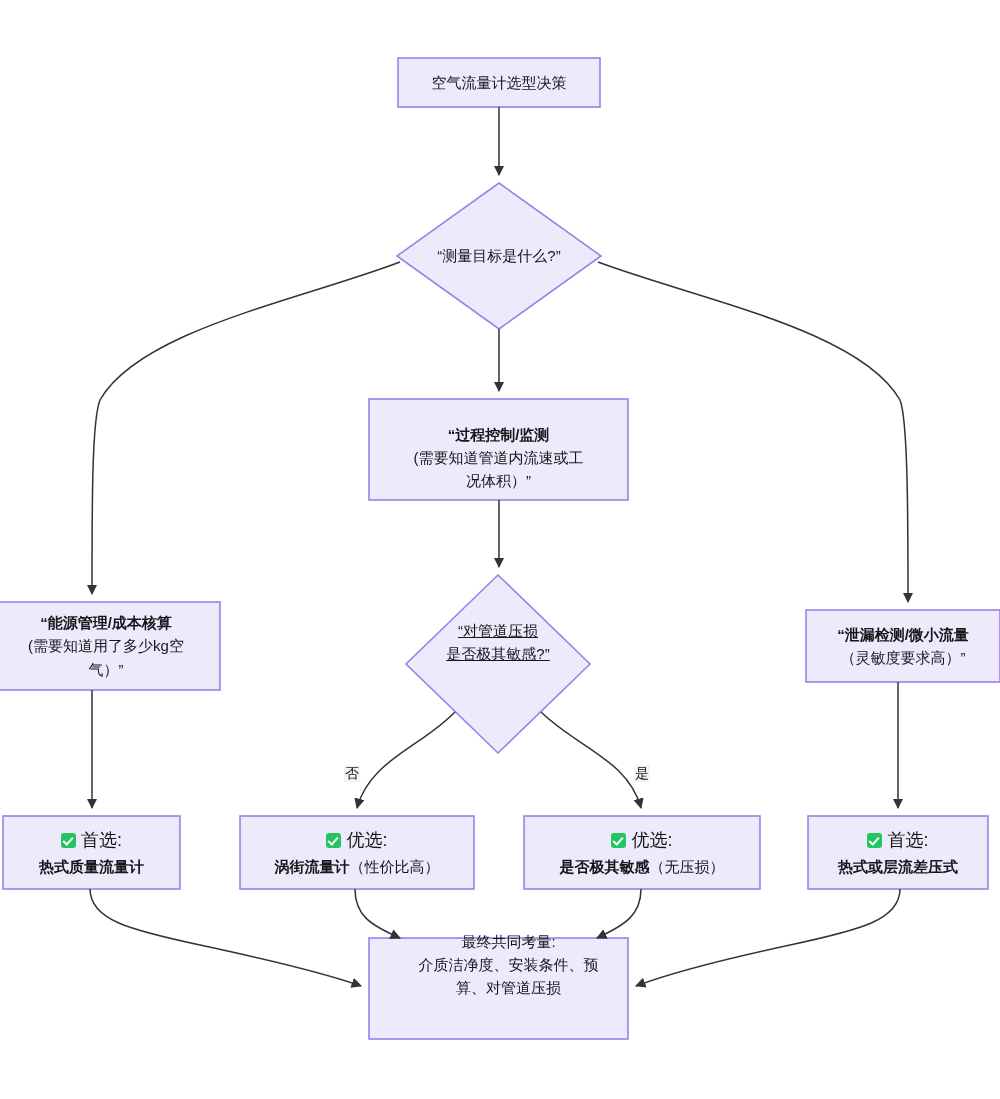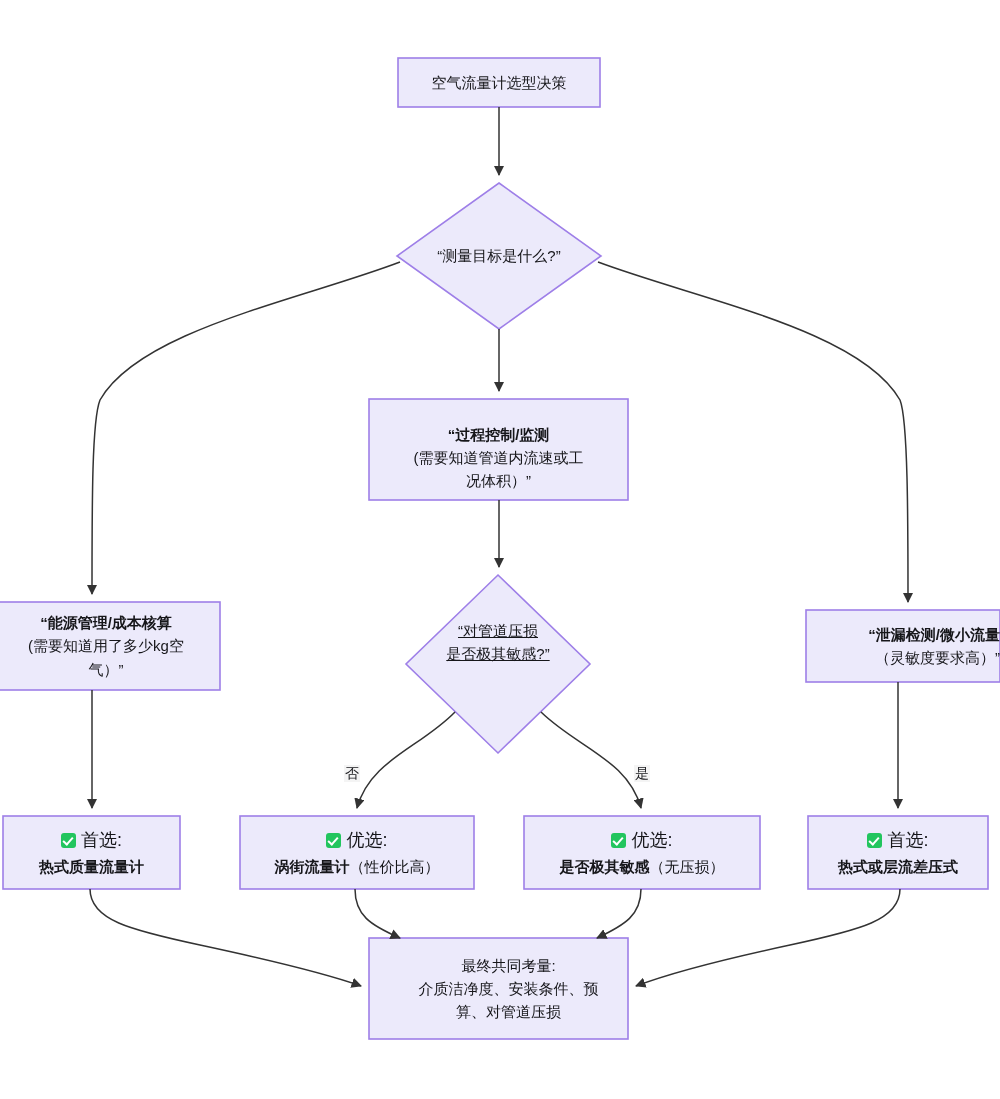--- a/index.html
+++ b/index.html
@@ -152,21 +152,21 @@
     <span class="ln">(需要知道管道内流速或工</span>
     <span class="ln">况体积）”</span>
   </div>
 
   <div class="node-text" style="left:-8px; top:602px; width:228px; height:88px;">
     <span class="ln b">“能源管理/成本核算</span>
     <span class="ln">(需要知道用了多少kg空</span>
     <span class="ln">气）”</span>
   </div>
 
-  <div class="node-text" style="left:806px; top:610px; width:194px; height:72px;align-items:flex-end;">
+  <div class="node-text" style="left:806px; top:610px; width:194px; height:72px;">
     <span class="ln b">“泄漏检测/微小流量</span>
     <span class="ln">（灵敏度要求高）”</span>
   </div>
 
   <div class="node-text" style="left:408px; top:616px; width:180px; height:52px;text-decoration:underline;">
     <span class="ln">“对管道压损</span>
     <span class="ln">是否极其敏感?”</span>
   </div>
 
   <div class="edge-label" style="left:344px; top:765px;">否</div>
@@ -185,19 +185,19 @@
   <div class="node-text" style="left:524px; top:816px; width:236px; height:73px;">
     <span class="result-line1"><span class="chk"></span><span>优选:</span></span>
     <span class="result-line2"><span class="b">是否极其敏感</span><span>（无压损）</span></span>
   </div>
 
   <div class="node-text" style="left:808px; top:816px; width:180px; height:73px;">
     <span class="result-line1"><span class="chk"></span><span>首选:</span></span>
     <span class="result-line2"><span class="b">热式或层流差压式</span><span></span></span>
   </div>
 
-  <div class="node-text" style="left:369px; top:938px; width:279px; height:101px;">
+  <div class="node-text" style="left:369px; top:914px; width:279px; height:101px;">
     <span class="ln">最终共同考量:</span>
     <span class="ln">介质洁净度、安装条件、预</span>
     <span class="ln">算、对管道压损</span>
   </div>
 
 </div>
 
 </body></html>

